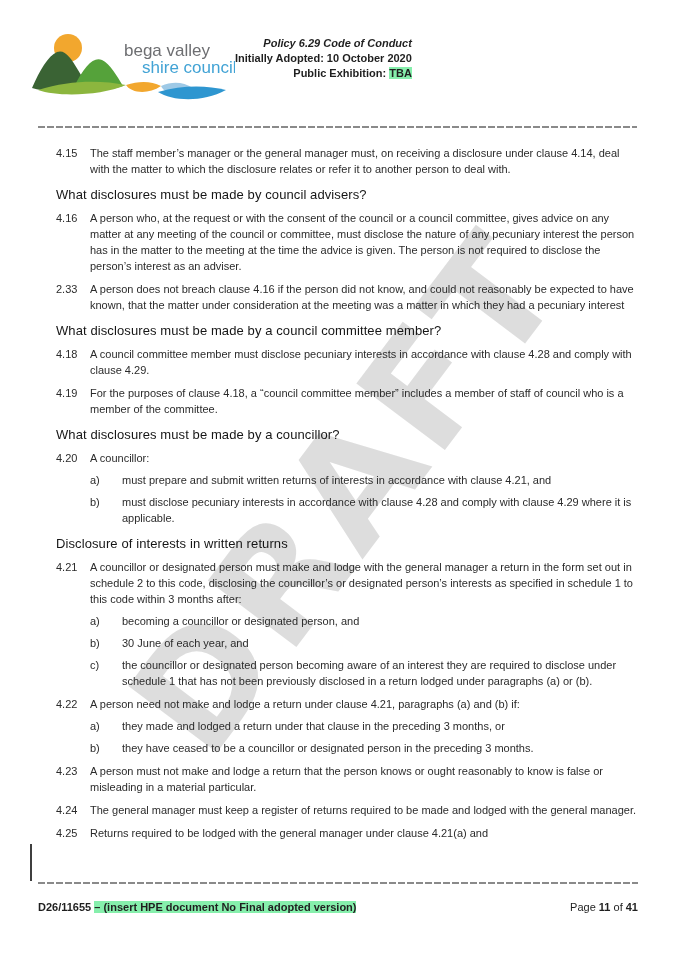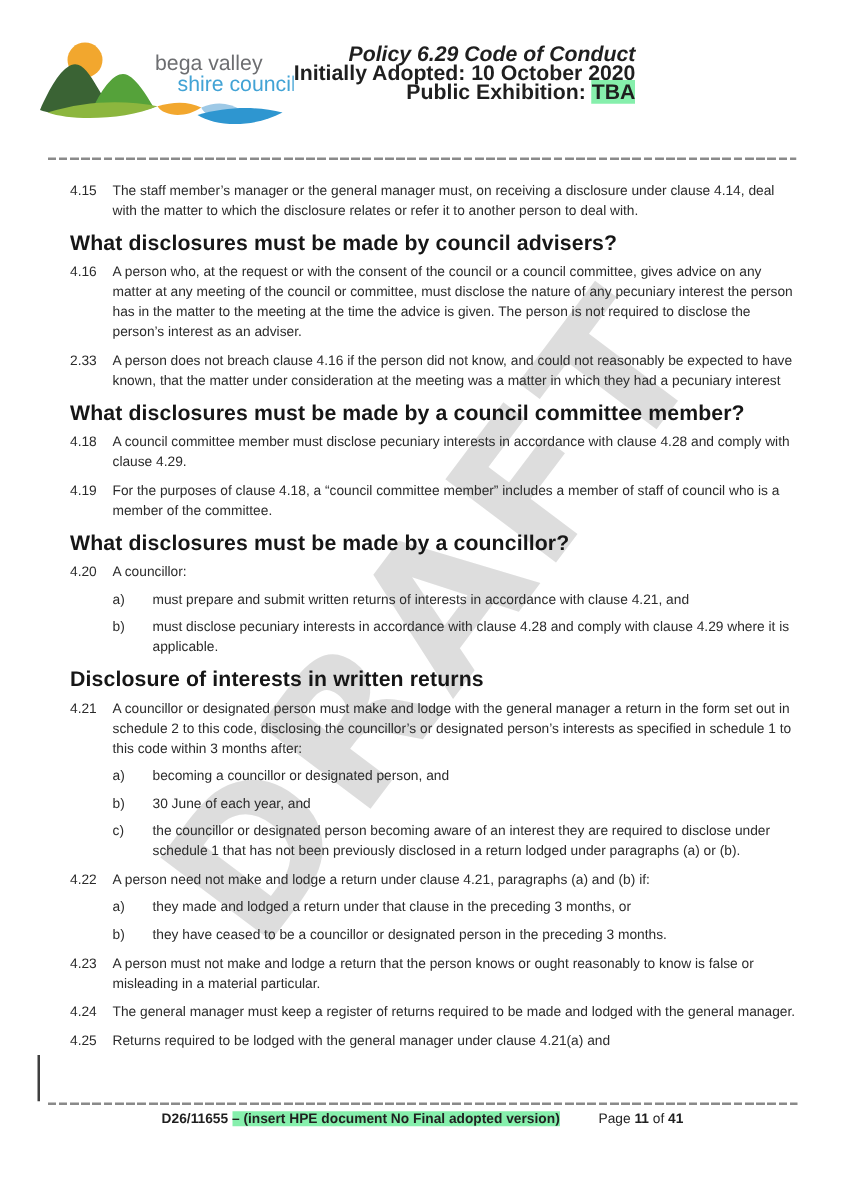--- a/index.html
+++ b/index.html
@@ -30,21 +30,21 @@
   }
   
   .header{
     position:relative;z-index:1;
     display:flex;justify-content:flex-start;align-items:flex-start;
     padding:28px 38px 0 30px;
   }
   .logo{width:205px;height:88px;}
   .header-meta{
     text-align:right;
-    font-size:17px;line-height:15px;
+    font-size:11px;line-height:15px;
     font-weight:bold;
     color:#1f1f1f;
     padding-top:8px;
   }
   .header-meta .italic{font-style:italic;}
   .hl{background:#86efac;}
   
   .rule{
     height:2px;
     background-image:repeating-linear-gradient(to right,#8a8a8a 0 7px,transparent 7px 9px);
@@ -57,31 +57,31 @@
     font-size:11px;line-height:16px;
   }
   .clause{display:flex;margin:7px 0 0 0;}
   .clause .num{width:34px;flex-shrink:0;}
   .clause .txt{flex:1;max-width:548px;}
   .subitem{display:flex;margin:6px 0 0 34px;}
   .subitem .sublabel{width:32px;flex-shrink:0;}
   .subitem .txt{flex:1;max-width:516px;}
   .subhead{
     margin:10px 0 0 0;
-    font-size:17px;font-weight:bold;color:#161616;
+    font-size:13px;font-weight:normal;color:#161616;
     letter-spacing:0.1px;
   }
   
   .footer-area{
     position:absolute;left:38px;right:37px;top:882px;z-index:1;
   }
   .footer-row{
-    display:flex;justify-content:center;
+    display:flex;justify-content:space-between;
     font-size:11px;line-height:15px;
-    margin-top:4px;
+    margin-top:16px;
     color:#1f1f1f;
   }
   .footer-left{font-weight:bold;}
   .footer-right{font-weight:normal;padding-left:31px;}
   .footer-right b{font-weight:bold;}
   
   .change-bar{
     position:absolute;left:30px;top:844px;
     width:2px;height:37px;background:#3f3f3f;z-index:1;
   }

